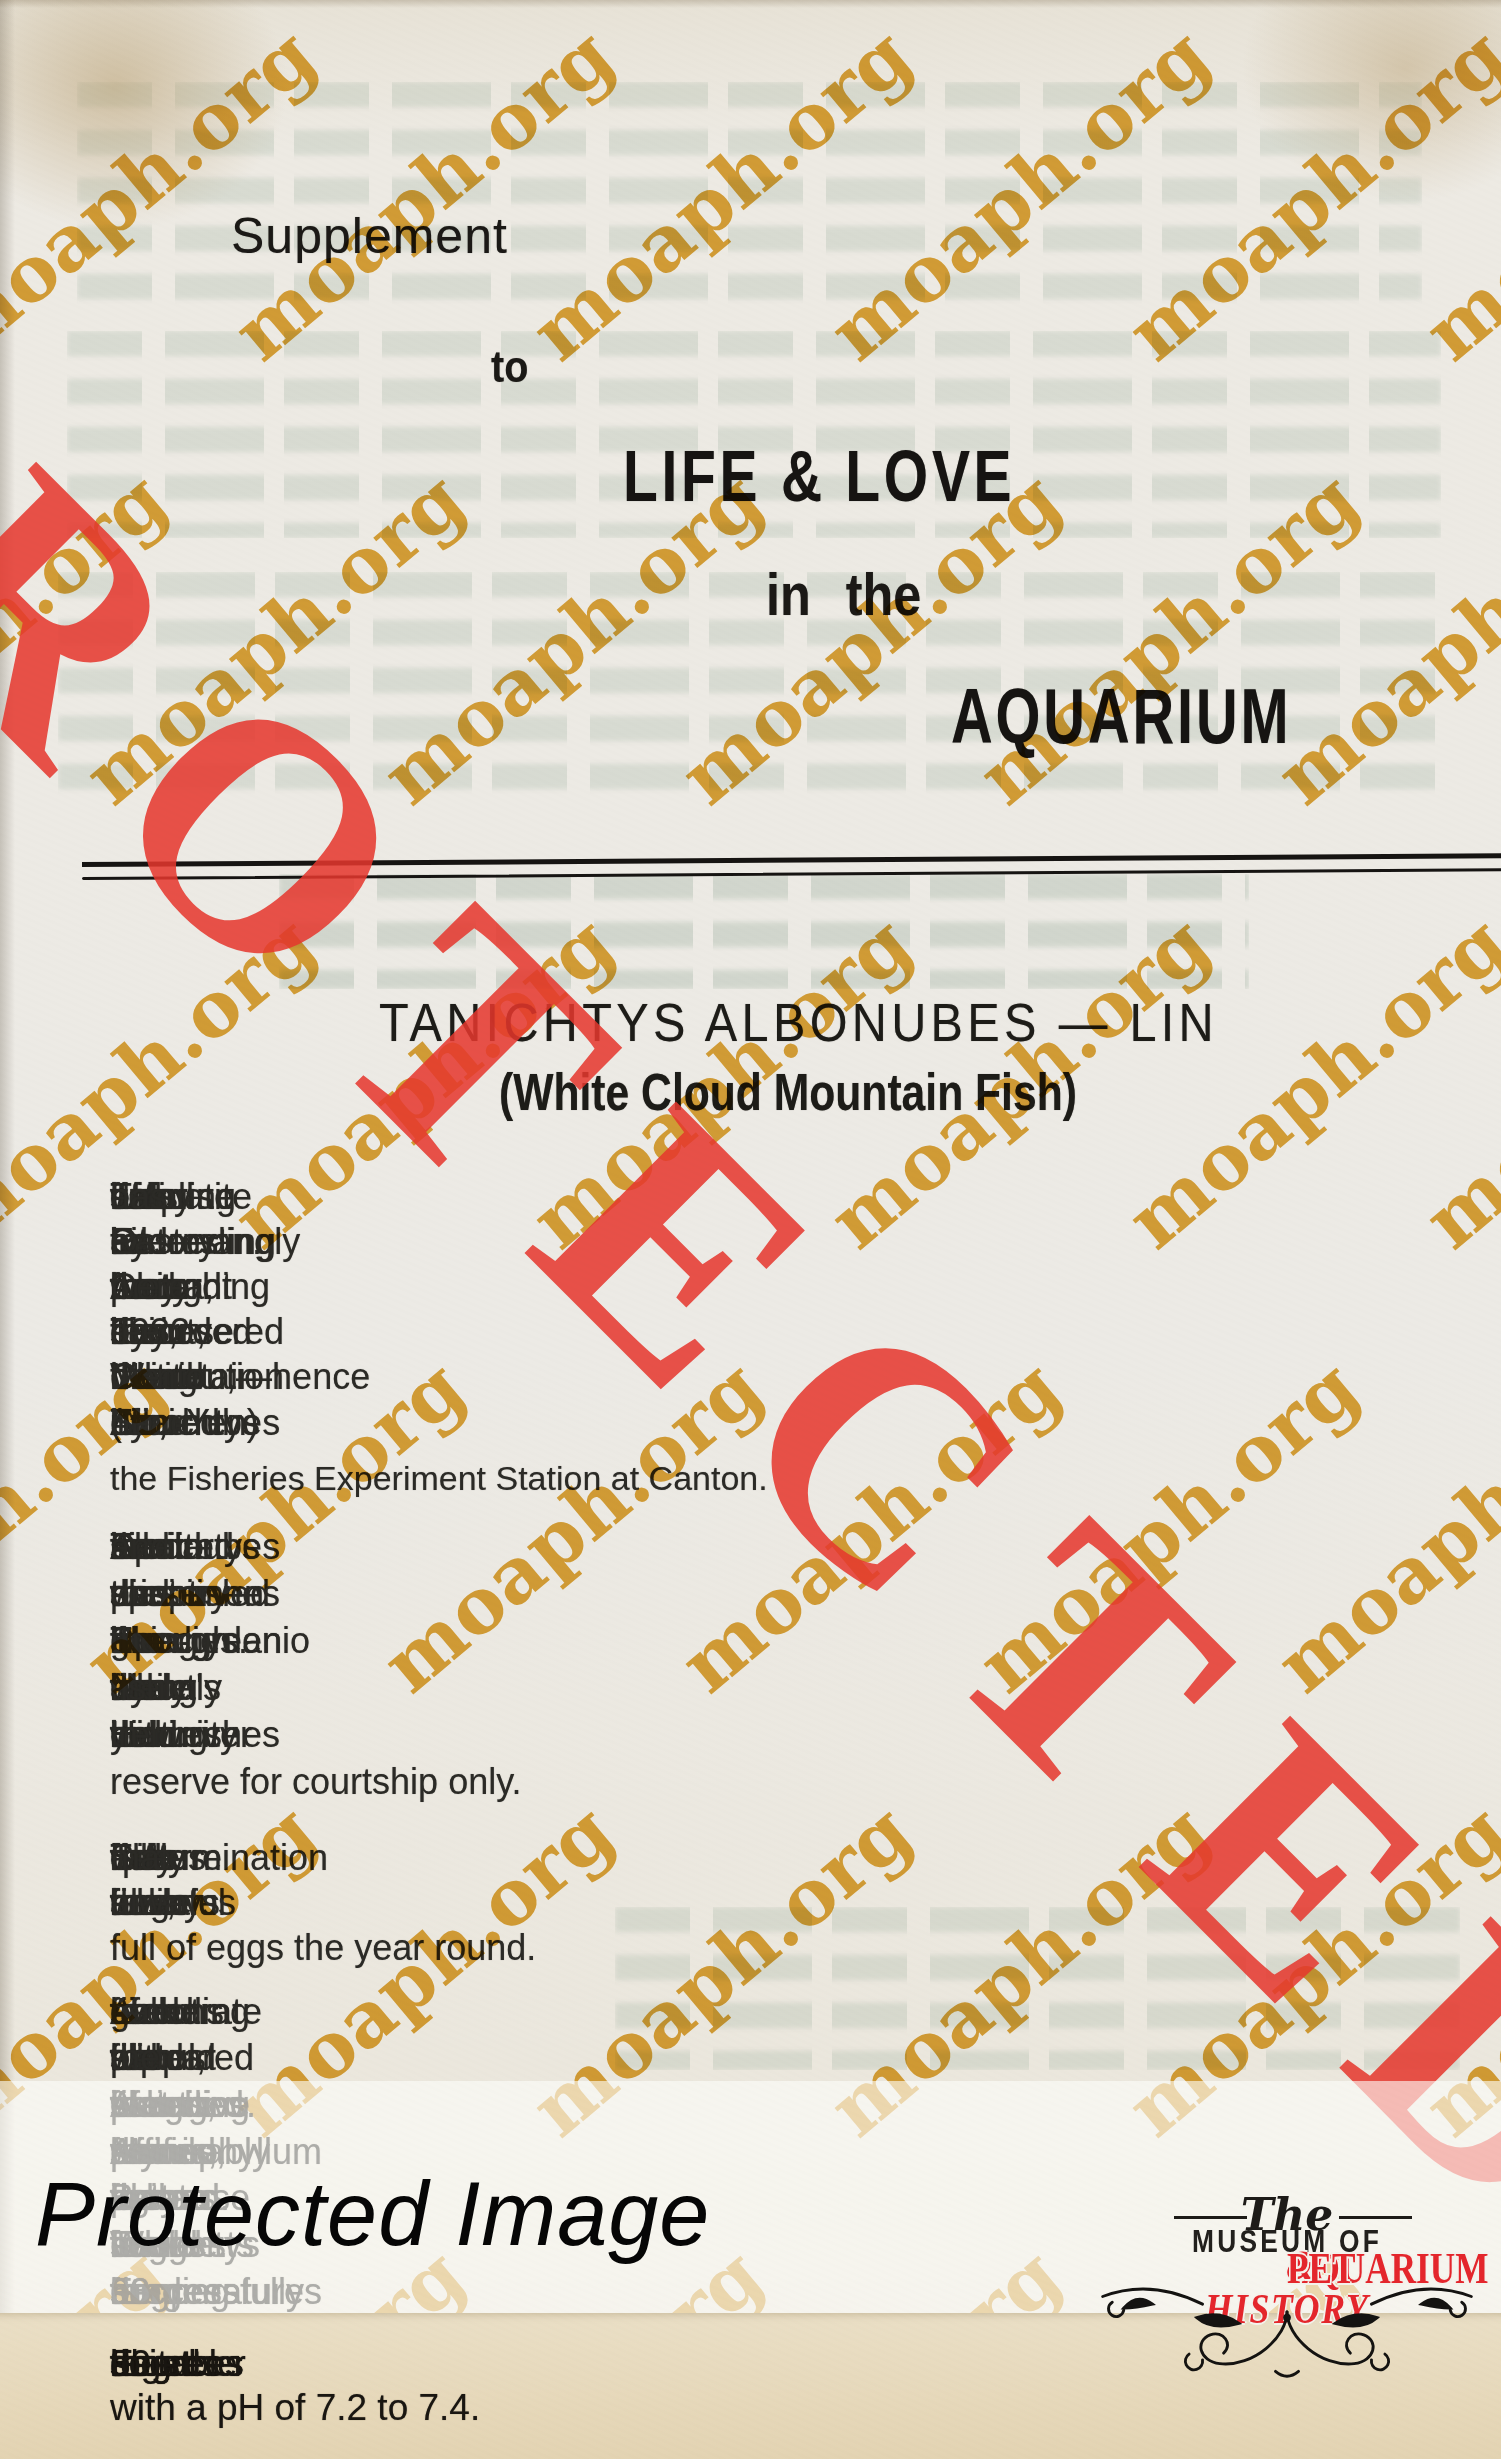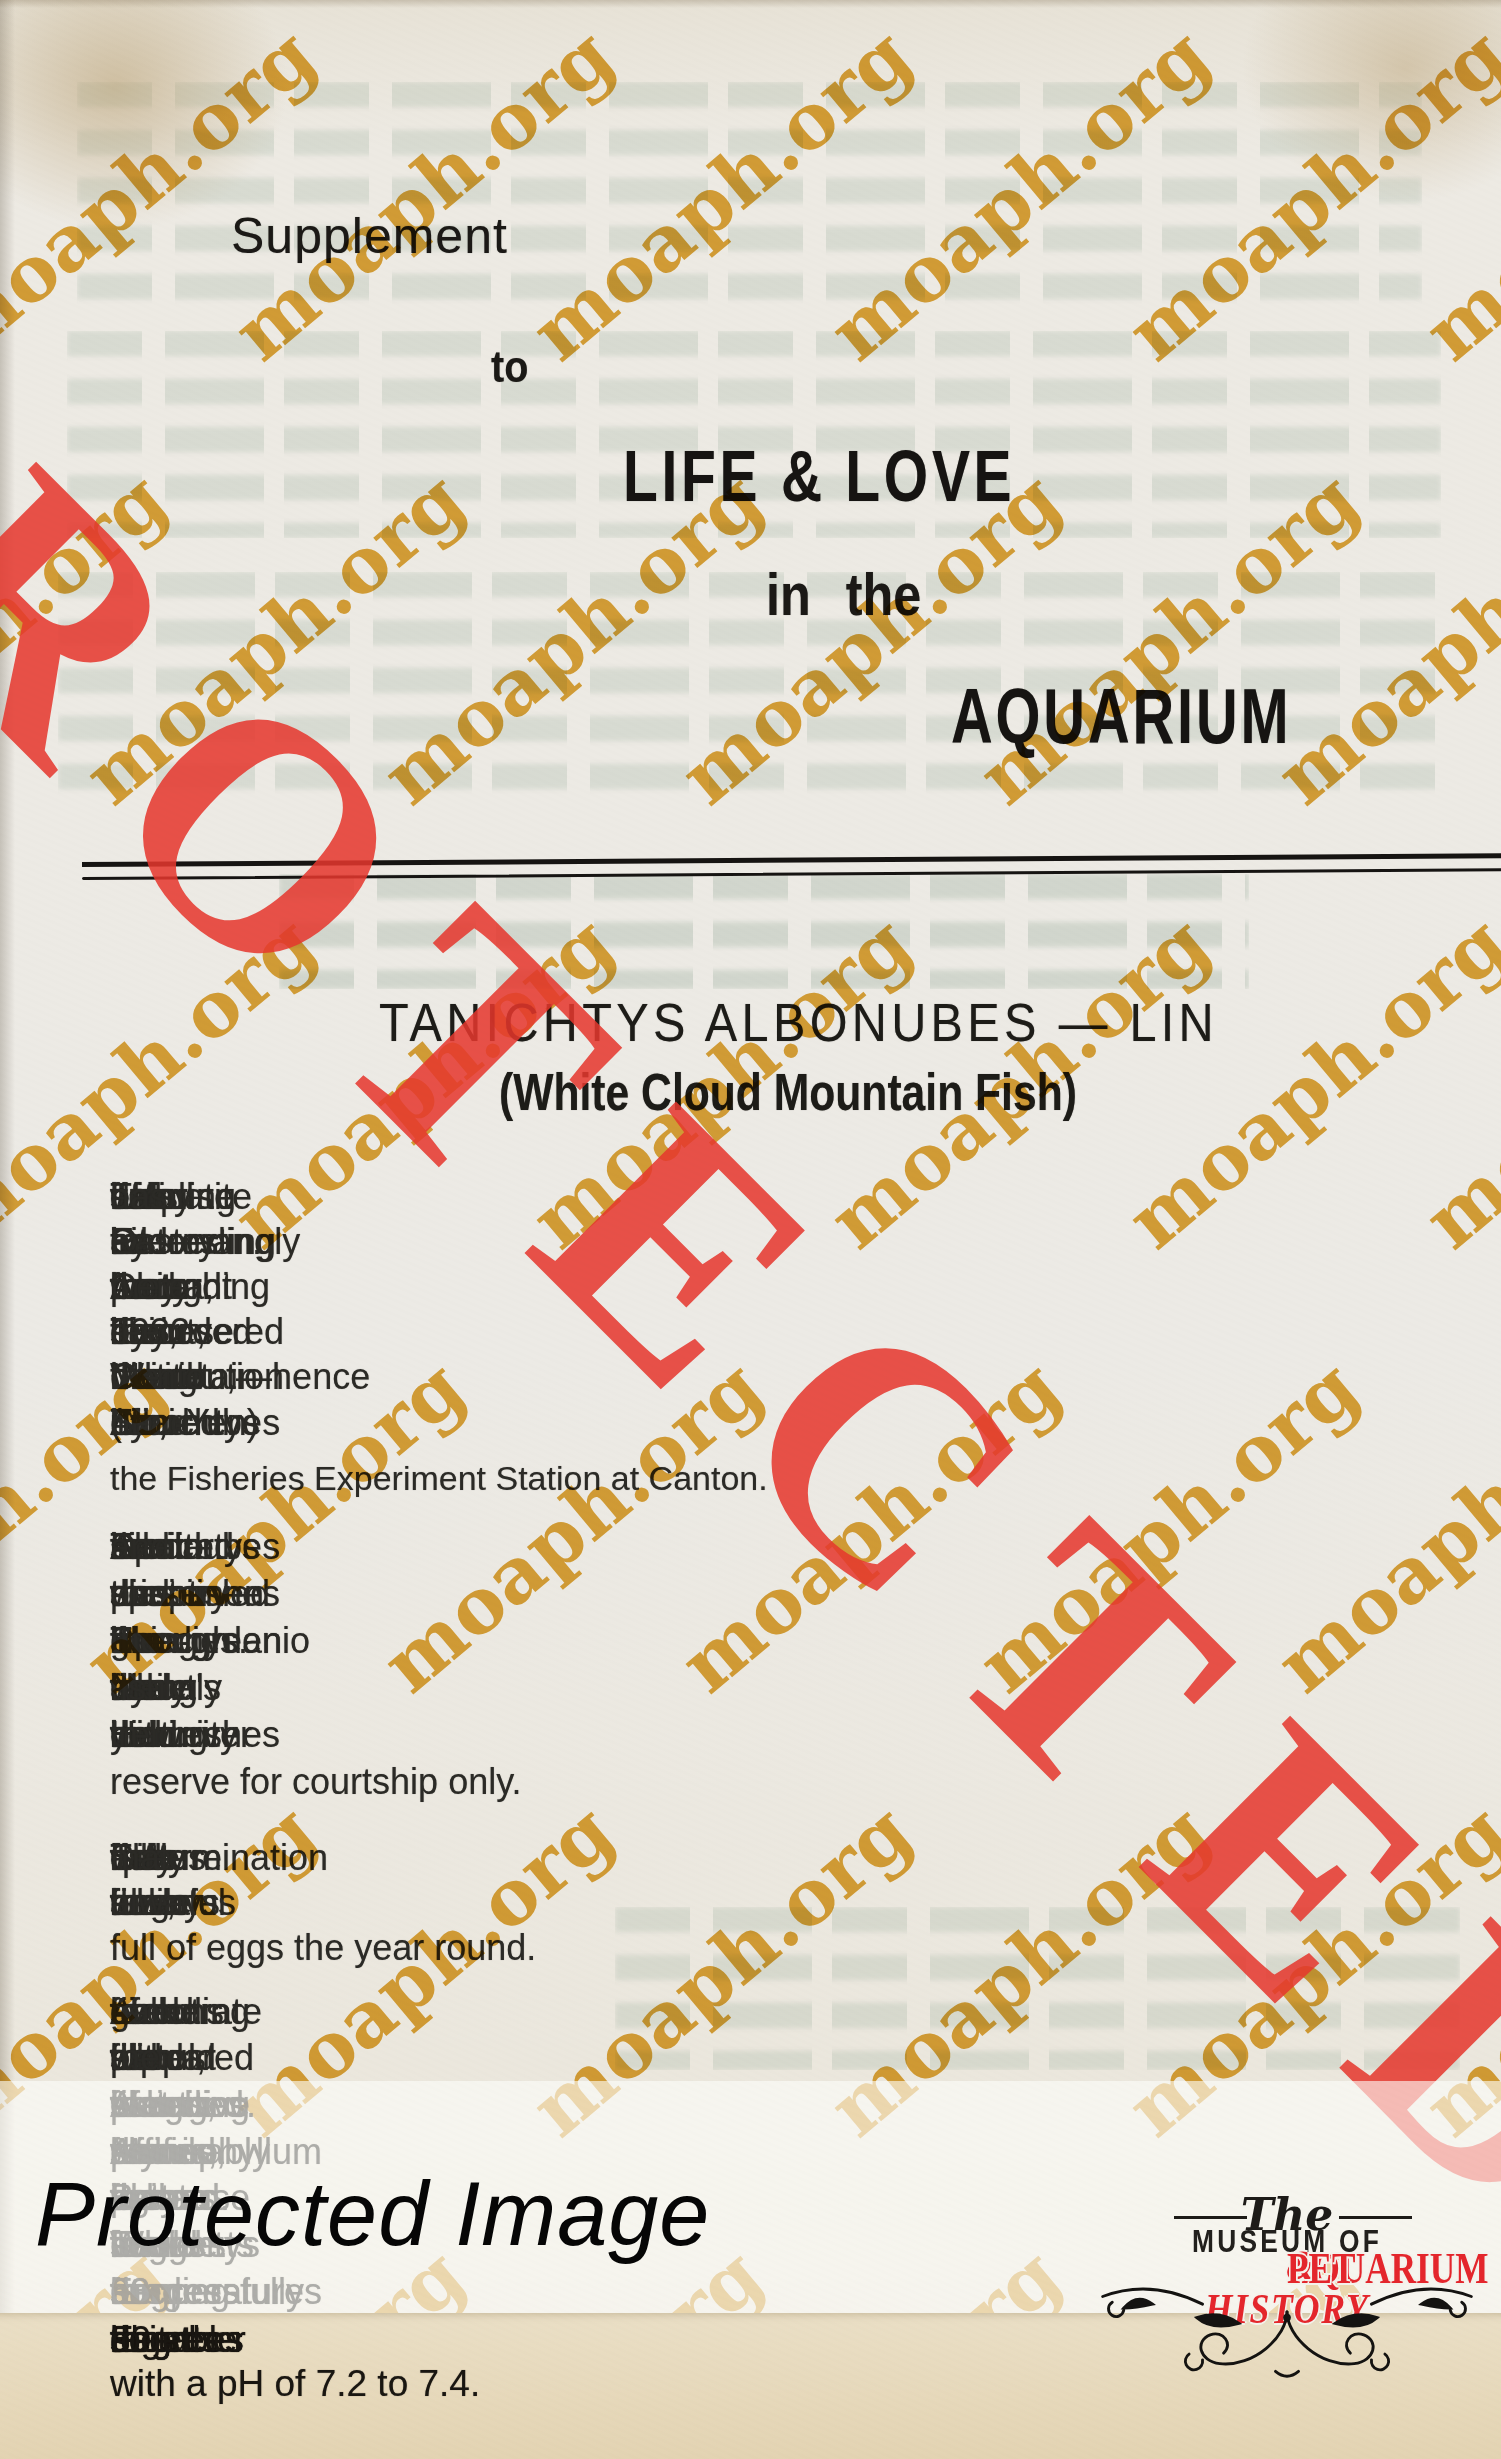--- a/index.html
+++ b/index.html
@@ -46,21 +46,21 @@
 
   
   .redword{left:-96px;top:211px;font:700 327px "Liberation Serif",serif;letter-spacing:.2em;
            color:rgba(229,55,45,.86);transform:rotate(45deg);transform-origin:0 0;white-space:nowrap;}
 
   
   .band{left:0;top:2081px;width:1502px;height:240px;background:rgba(253,253,250,.62);}
   .tanstrip{left:-9.6px;top:2313px;width:1528px;height:163px;
             background:linear-gradient(180deg,#eadfc6 0%,#e6d8ba 55%,#e2d2b0 100%);
             box-shadow:inset 0 6.7px 8.6px -5.8px rgba(120,95,55,.35);}
-  .botpara .tl{font-size:37px;color:#191611;text-shadow:0 0 1px rgba(25,22,17,.5);}
+  .botpara .tl{font-size:37px;color:#191611;text-shadow:0 0 1px rgba(25,22,17,.5);margin-top:24px;}
 
   
   .logo{left:1095px;top:2187px;width:384px;height:202px;text-align:center;}
   .logo .row-the{left:0;top:7.7px;width:100%;height:48px;}
   .logo .theline{top:21px;height:3.8px;width:73px;background:#1d1b18;}
   .logo .theline.l{left:79px;} .logo .theline.r{right:67px;}
   .logo .the{left:0;top:-5.8px;width:100%;font:italic 700 44px "DejaVu Serif",serif;color:#1d1b18;position:absolute;}
   .logo .museum{left:0;top:37px;width:100%;font-weight:700;font-size:31px;letter-spacing:3.8px;color:#22201d;
                 transform:scaleX(.85);transform-origin:50% 0;}
   .logo .aqpet{left:0;top:56px;width:100%;font:700 44px "Liberation Serif",serif;color:#e4262c;

